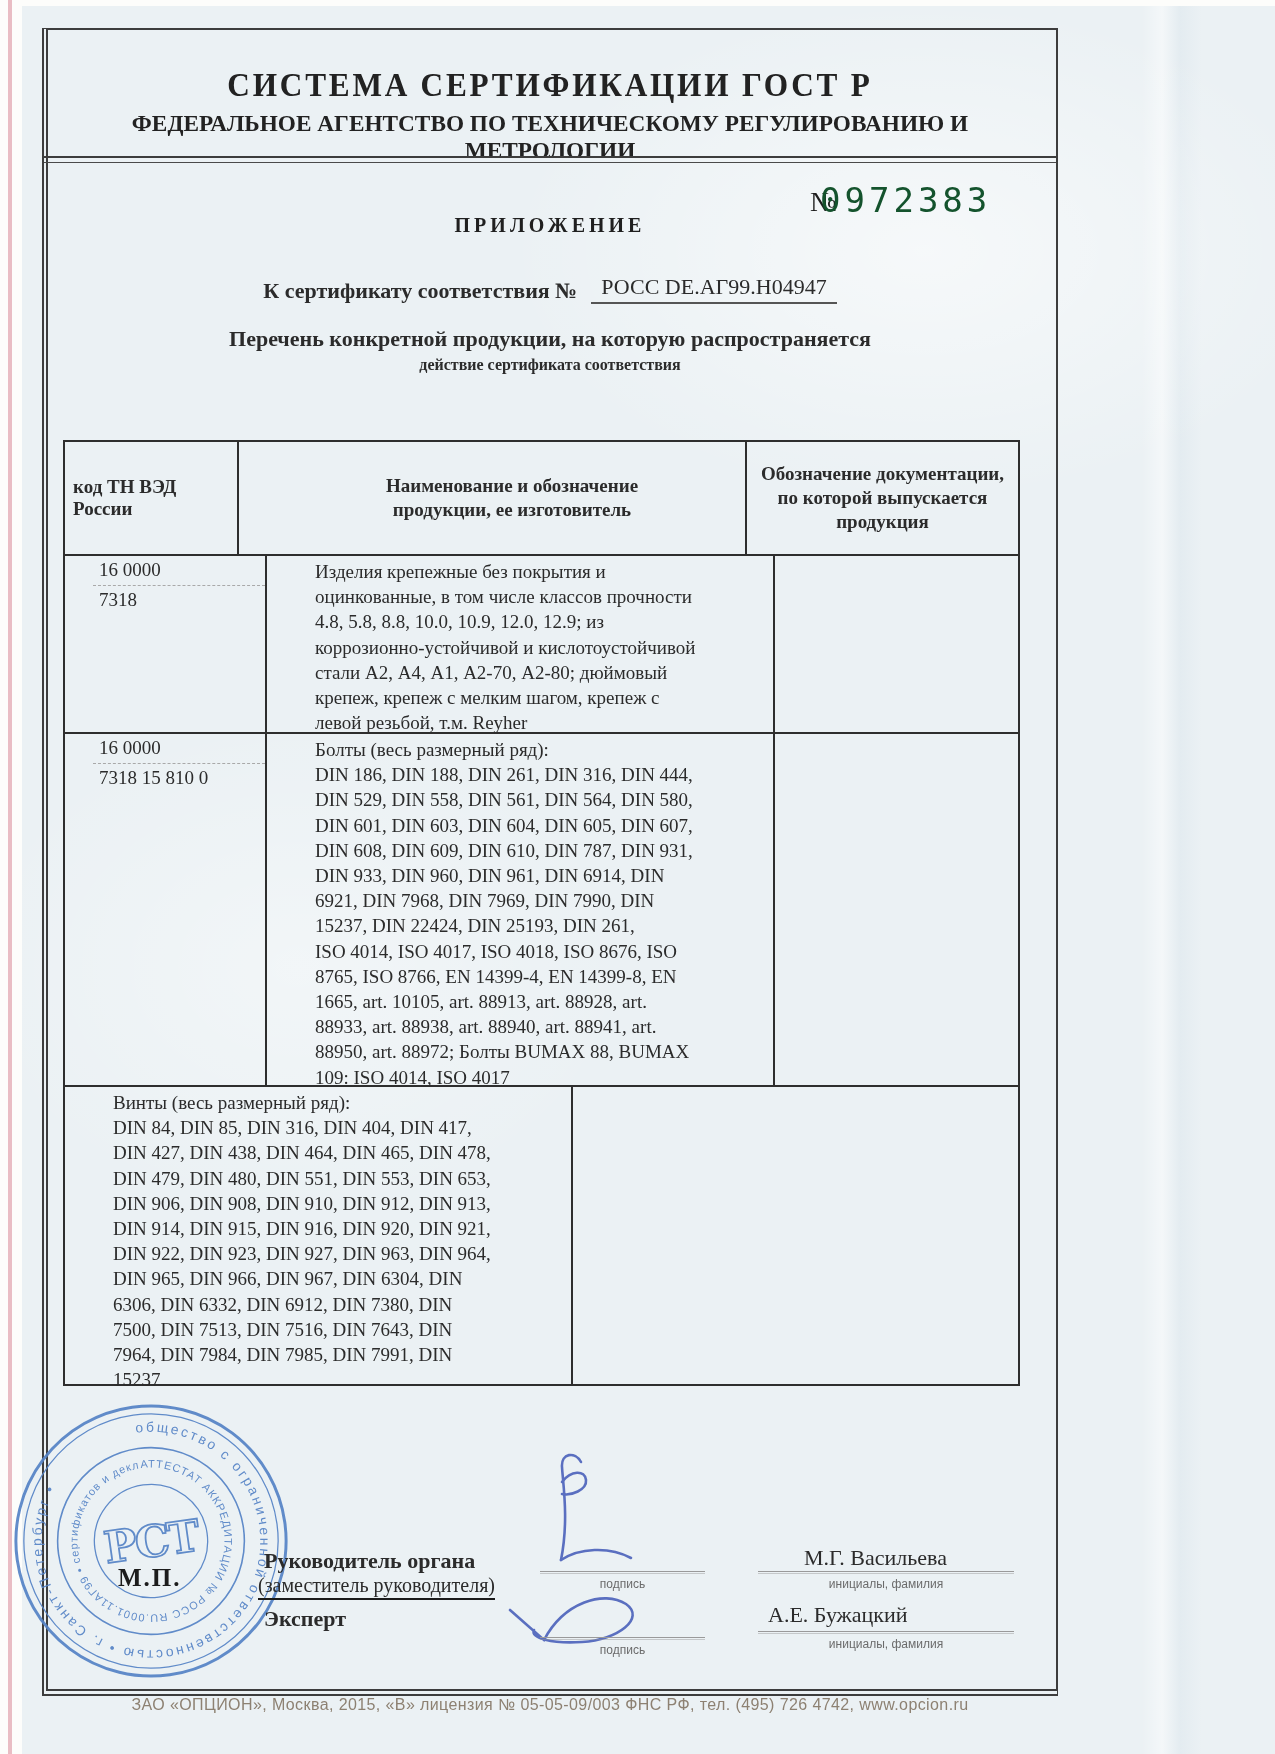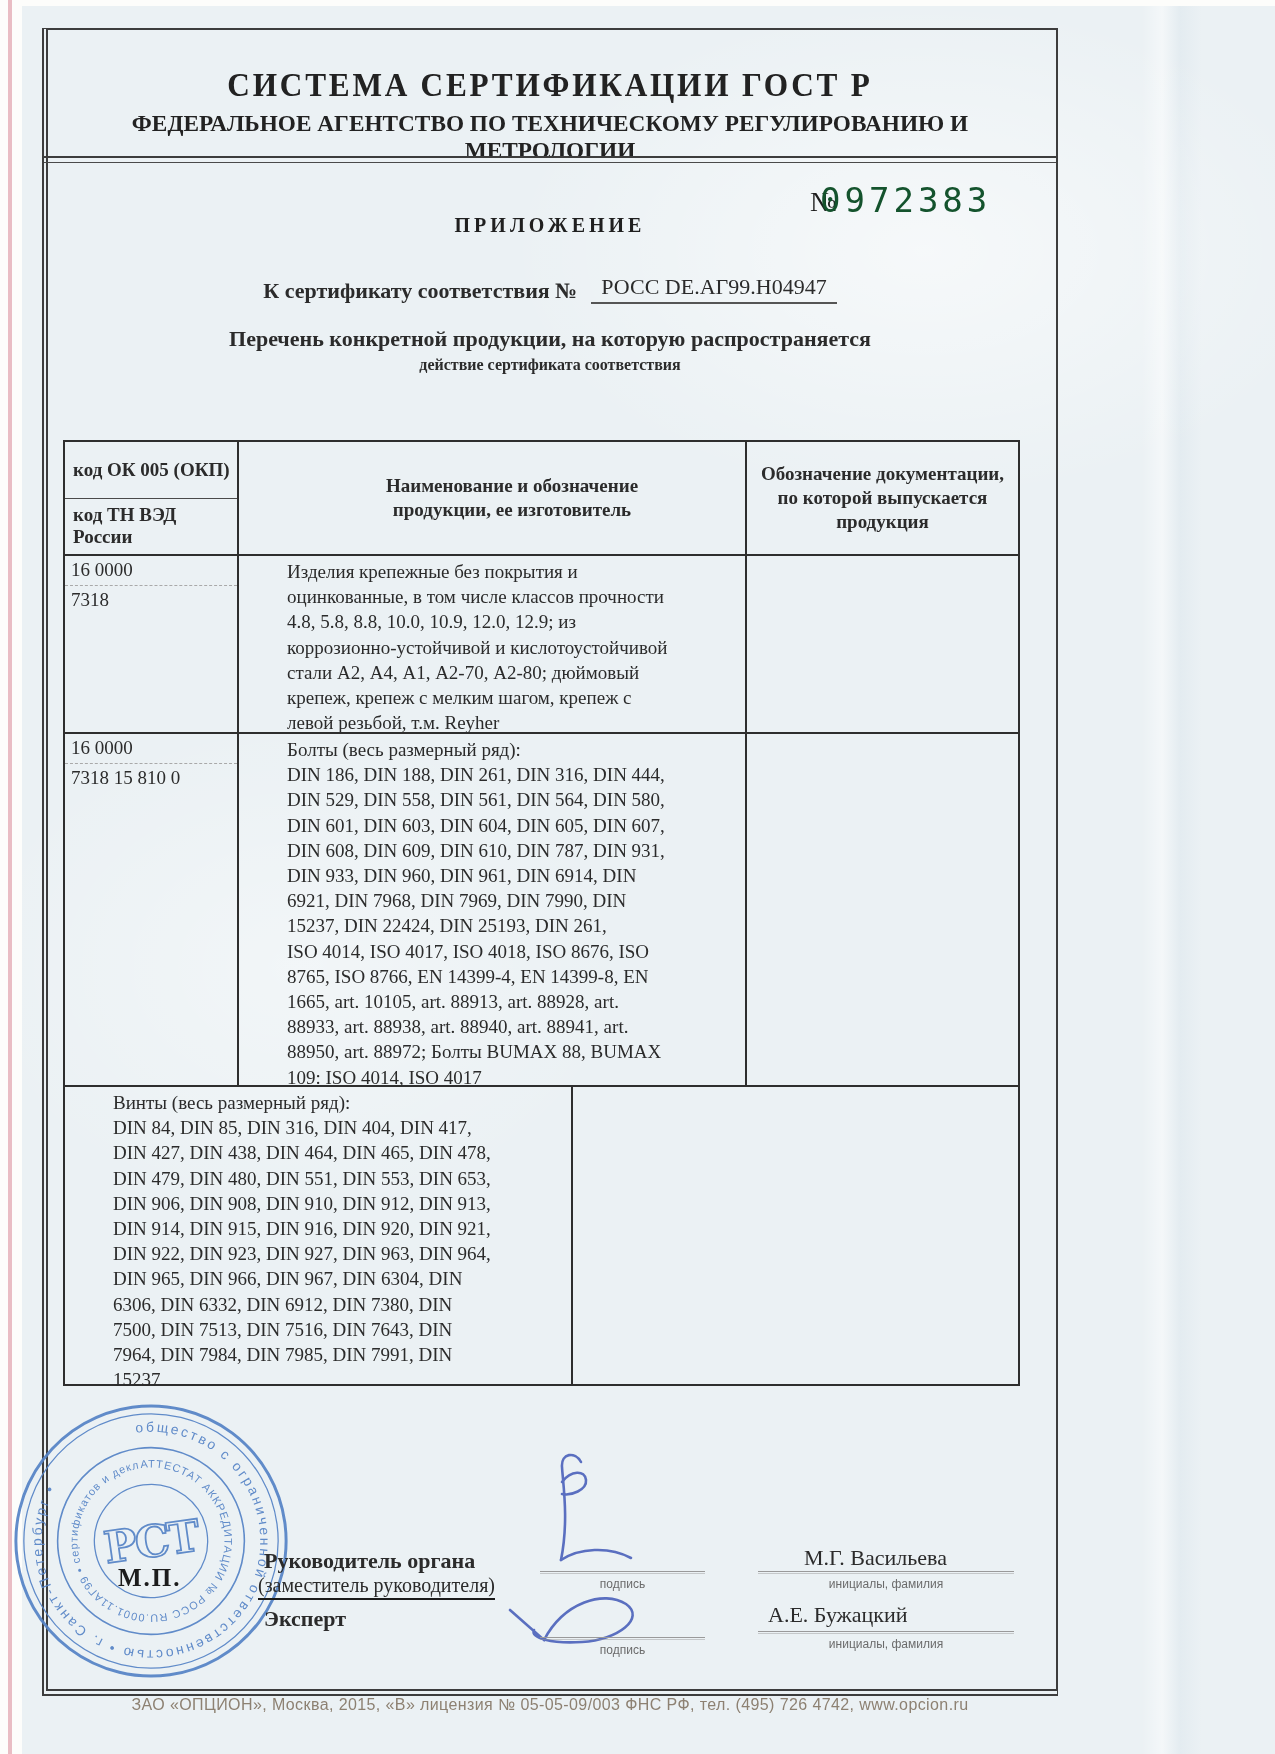--- a/index.html
+++ b/index.html
@@ -53,21 +53,21 @@
   .c1{width:174px;flex:0 0 174px;}
   .c2{width:468px;flex:0 0 468px;margin-left:40px;}
   .c3{flex:1;}
   .t-header{height:114px;display:flex;}
   .hdr-c1{display:flex;flex-direction:column;}
   .hdr-sub{flex:1;display:flex;align-items:center;padding-left:8px;font-size:19px;font-weight:bold;}
   .hdr-sub.top{border-bottom:1px solid #4a4a4a;}
   .hdr-txt{display:flex;align-items:center;justify-content:center;text-align:center;
     font-size:19px;font-weight:bold;white-space:pre-line;line-height:24px;}
   .body-cell{font-size:19px;line-height:25.2px;padding:3px 6px 0 8px;white-space:pre-line;}
-  .code-cell{font-size:19px;}
+  .code-cell{font-size:19px;margin-left:28px;}
   .code-top{padding:3px 6px 4px 6px;border-bottom:1.5px dashed #a9a9a9;}
   .code-bottom{padding:3px 6px;}
   .r1{height:178px;}
   .r2{height:353px;}
   .r3{height:299px;flex:1;}
 
   .stamp{left:2px;top:1392px;width:298px;height:298px;transform:rotate(-8deg);opacity:.92;}
   .mp{left:118px;top:1564px;font-size:25px;font-weight:bold;letter-spacing:2px;color:#1c1c1c;}
 
   .role1a{left:264px;top:1548px;font-size:22px;font-weight:bold;}
@@ -111,21 +111,20 @@
     <span class="lbl">К сертификату соответствия №</span>
     <span class="val">РОСС DE.АГ99.Н04947</span>
   </div>
 
   <div class="abs ctr sub1">Перечень конкретной продукции,  на которую распространяется</div>
   <div class="abs ctr sub2">действие сертификата соответствия</div>
 
   <div class="abs table">
     <div class="t-row t-header first">
       <div class="cell c1 hdr-c1">
-        <div class="hdr-sub top">код ОК 005 (ОКП)</div>
         <div class="hdr-sub">код ТН ВЭД России</div>
       </div>
       <div class="cell c2 hdr-txt">Наименование и обозначение
 продукции, ее изготовитель</div>
       <div class="cell c3 hdr-txt">Обозначение документации,
 по которой выпускается продукция</div>
     </div>
 
     <div class="t-row r1">
       <div class="cell c1 code-cell">

